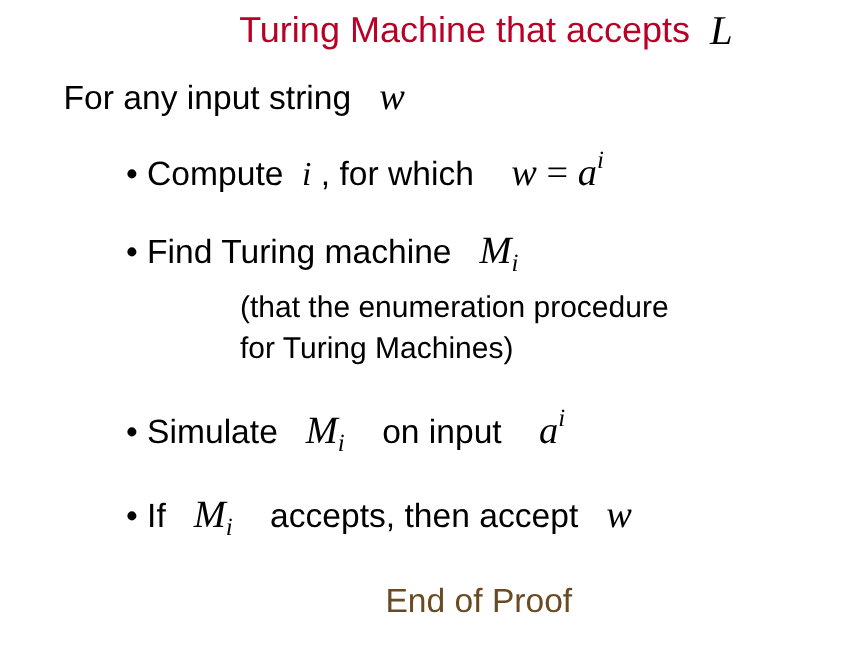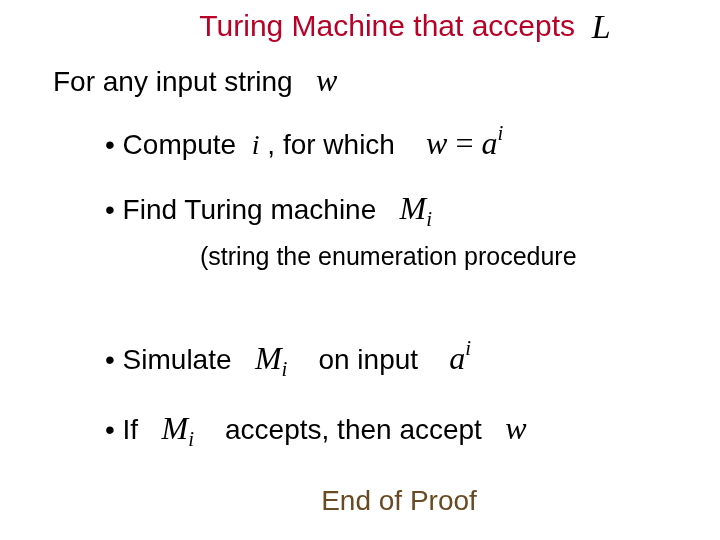--- a/index.html
+++ b/index.html
@@ -106,21 +106,22 @@
     &nbsp;<span class="mathexpr" style="font-size:28px;">i</span>&nbsp;<span>, for which</span>
     &nbsp;&nbsp;&nbsp;<span class="mathexpr"><span>w</span><span style="font-style:normal;"> = </span><span>a</span><span class="sup">i</span></span>
   </div>
 
   <div class="line" style="top:190px; left:60px;">
     <span>• Find Turing machine</span>
     &nbsp;&nbsp;<span class="mathexpr"><span>M</span><span class="sub">i</span></span>
   </div>
 
   <div class="note" style="top:240px; left:155px;">
-    <span>(string the enumeration procedure</span><br>
+    <span>(that the enumeration procedure</span><br>
+    <span> for Turing Machines)</span>
   </div>
 
   <div class="line" style="top:410px; left:60px;">
     <span>• If</span>
     &nbsp;&nbsp;<span class="mathexpr"><span>M</span><span class="sub">i</span></span>
     &nbsp;&nbsp;&nbsp;<span>accepts, then accept</span>
     &nbsp;&nbsp;<span class="mathexpr">w</span>
   </div>
 
   <div class="line" style="top:340px; left:60px;">

